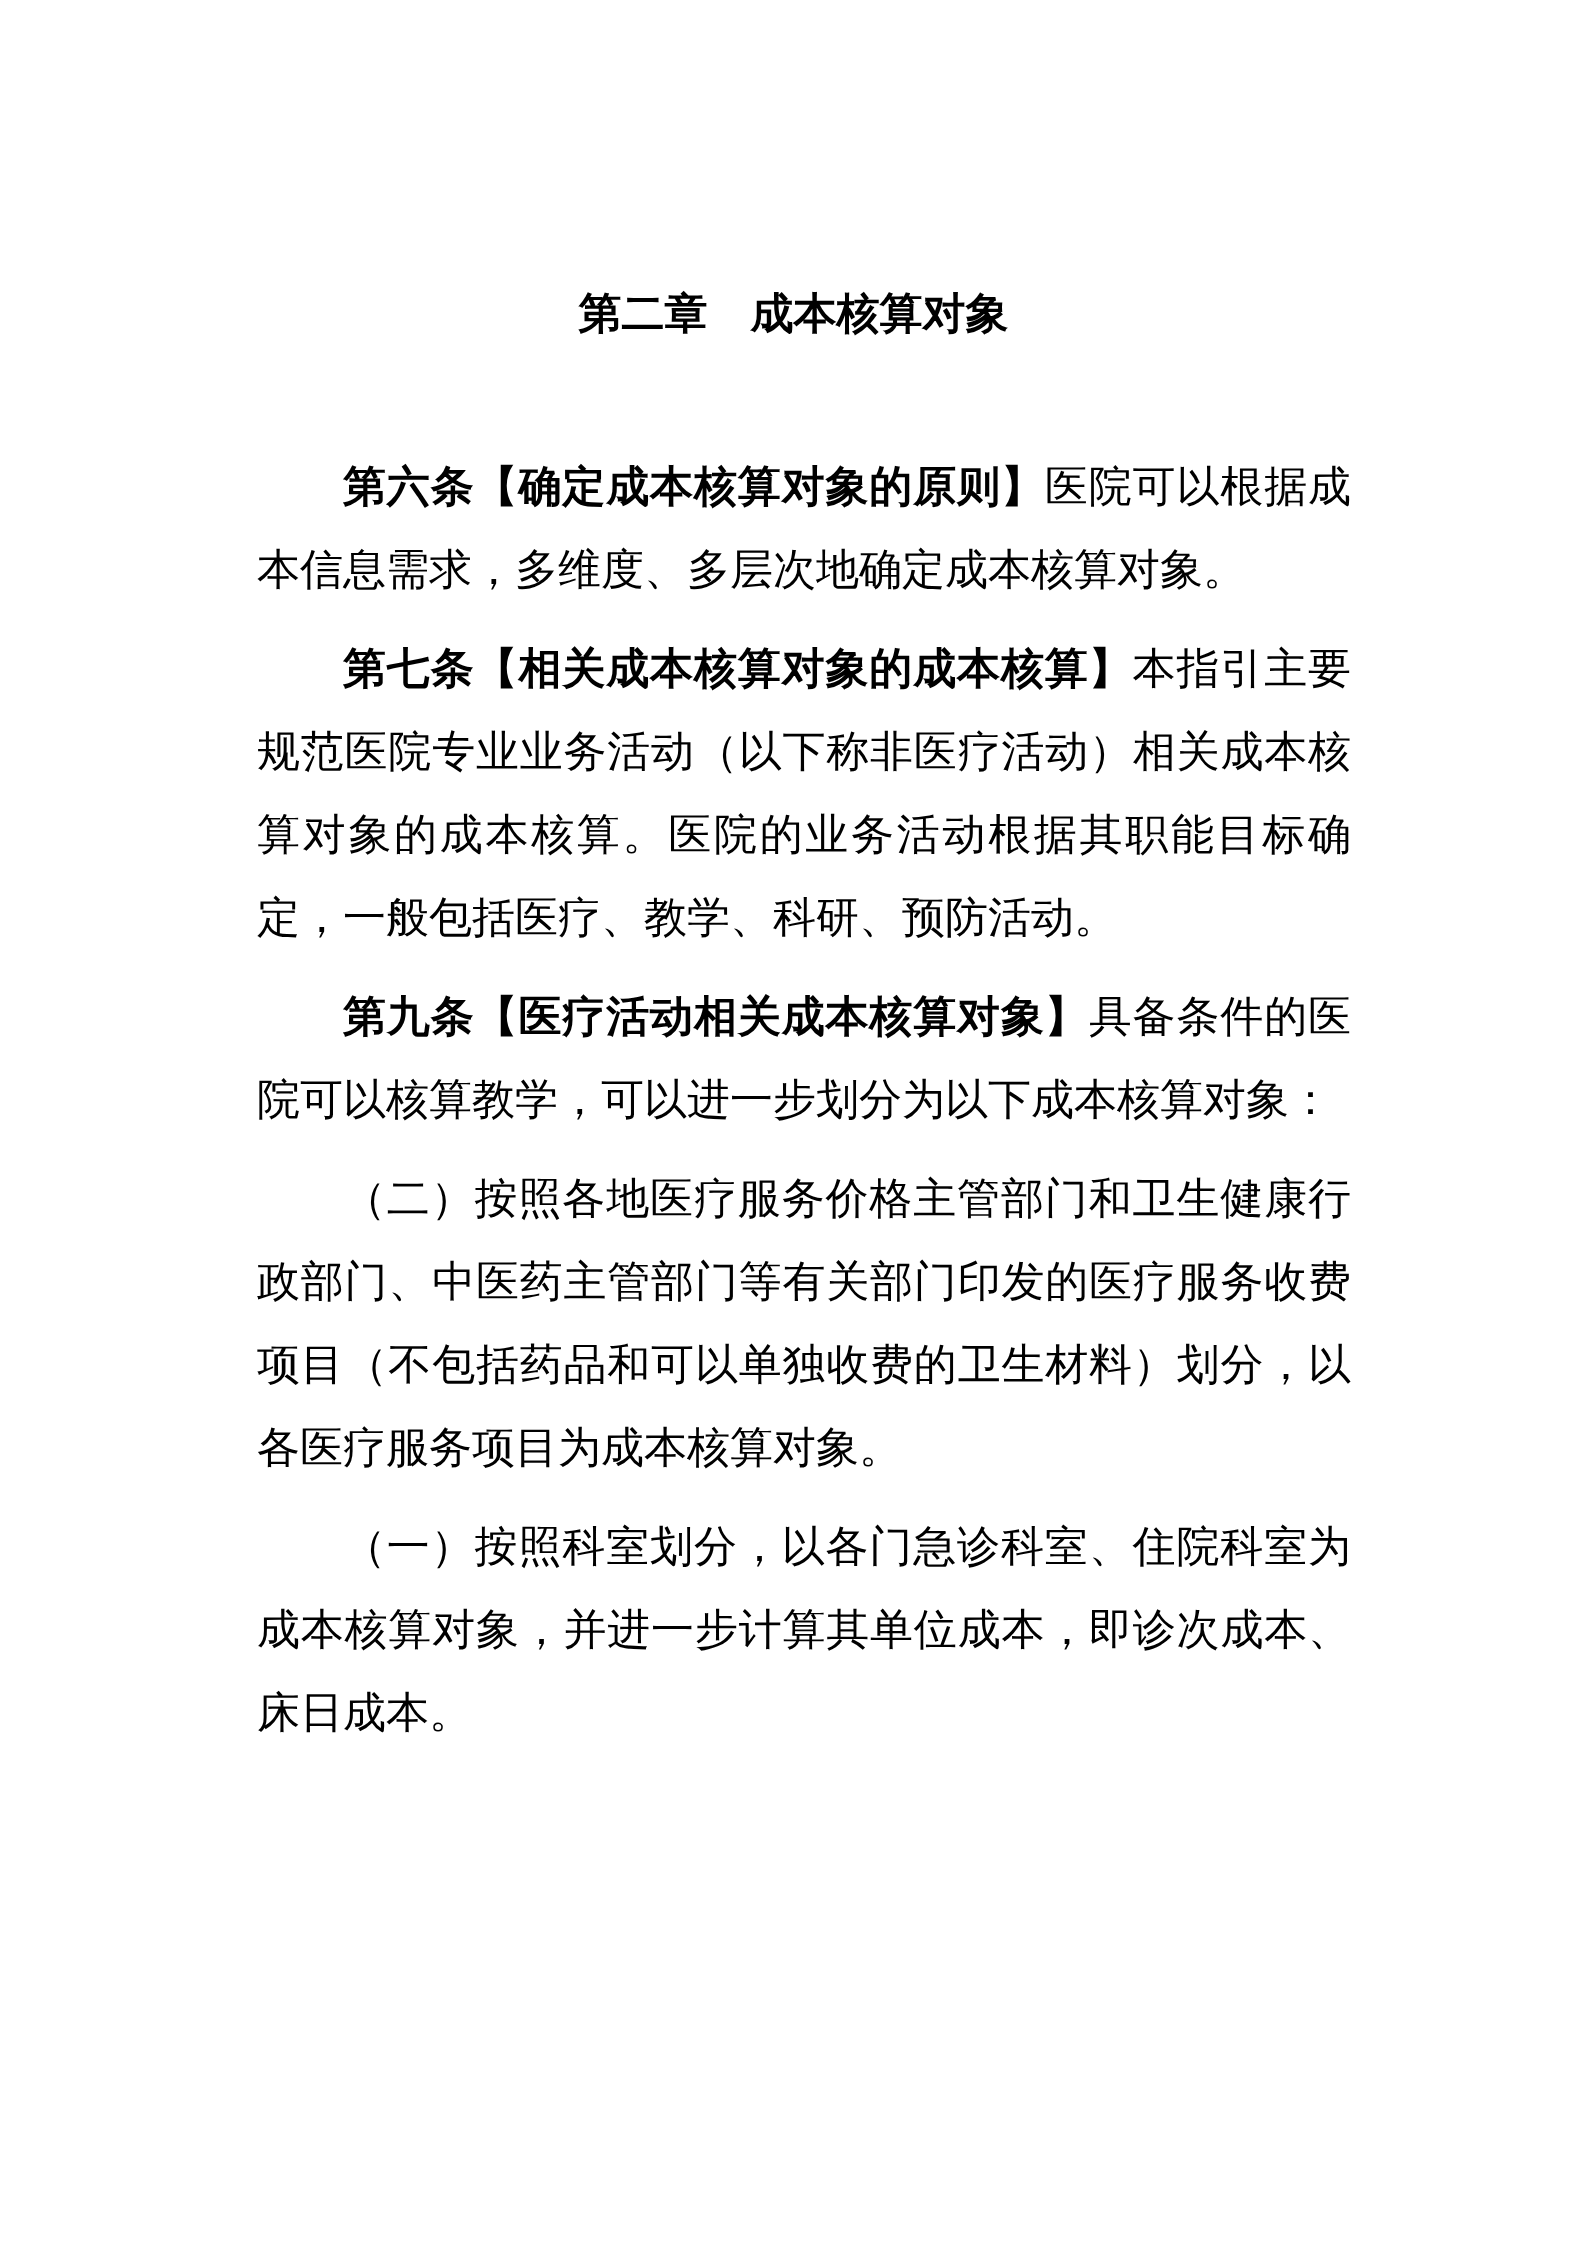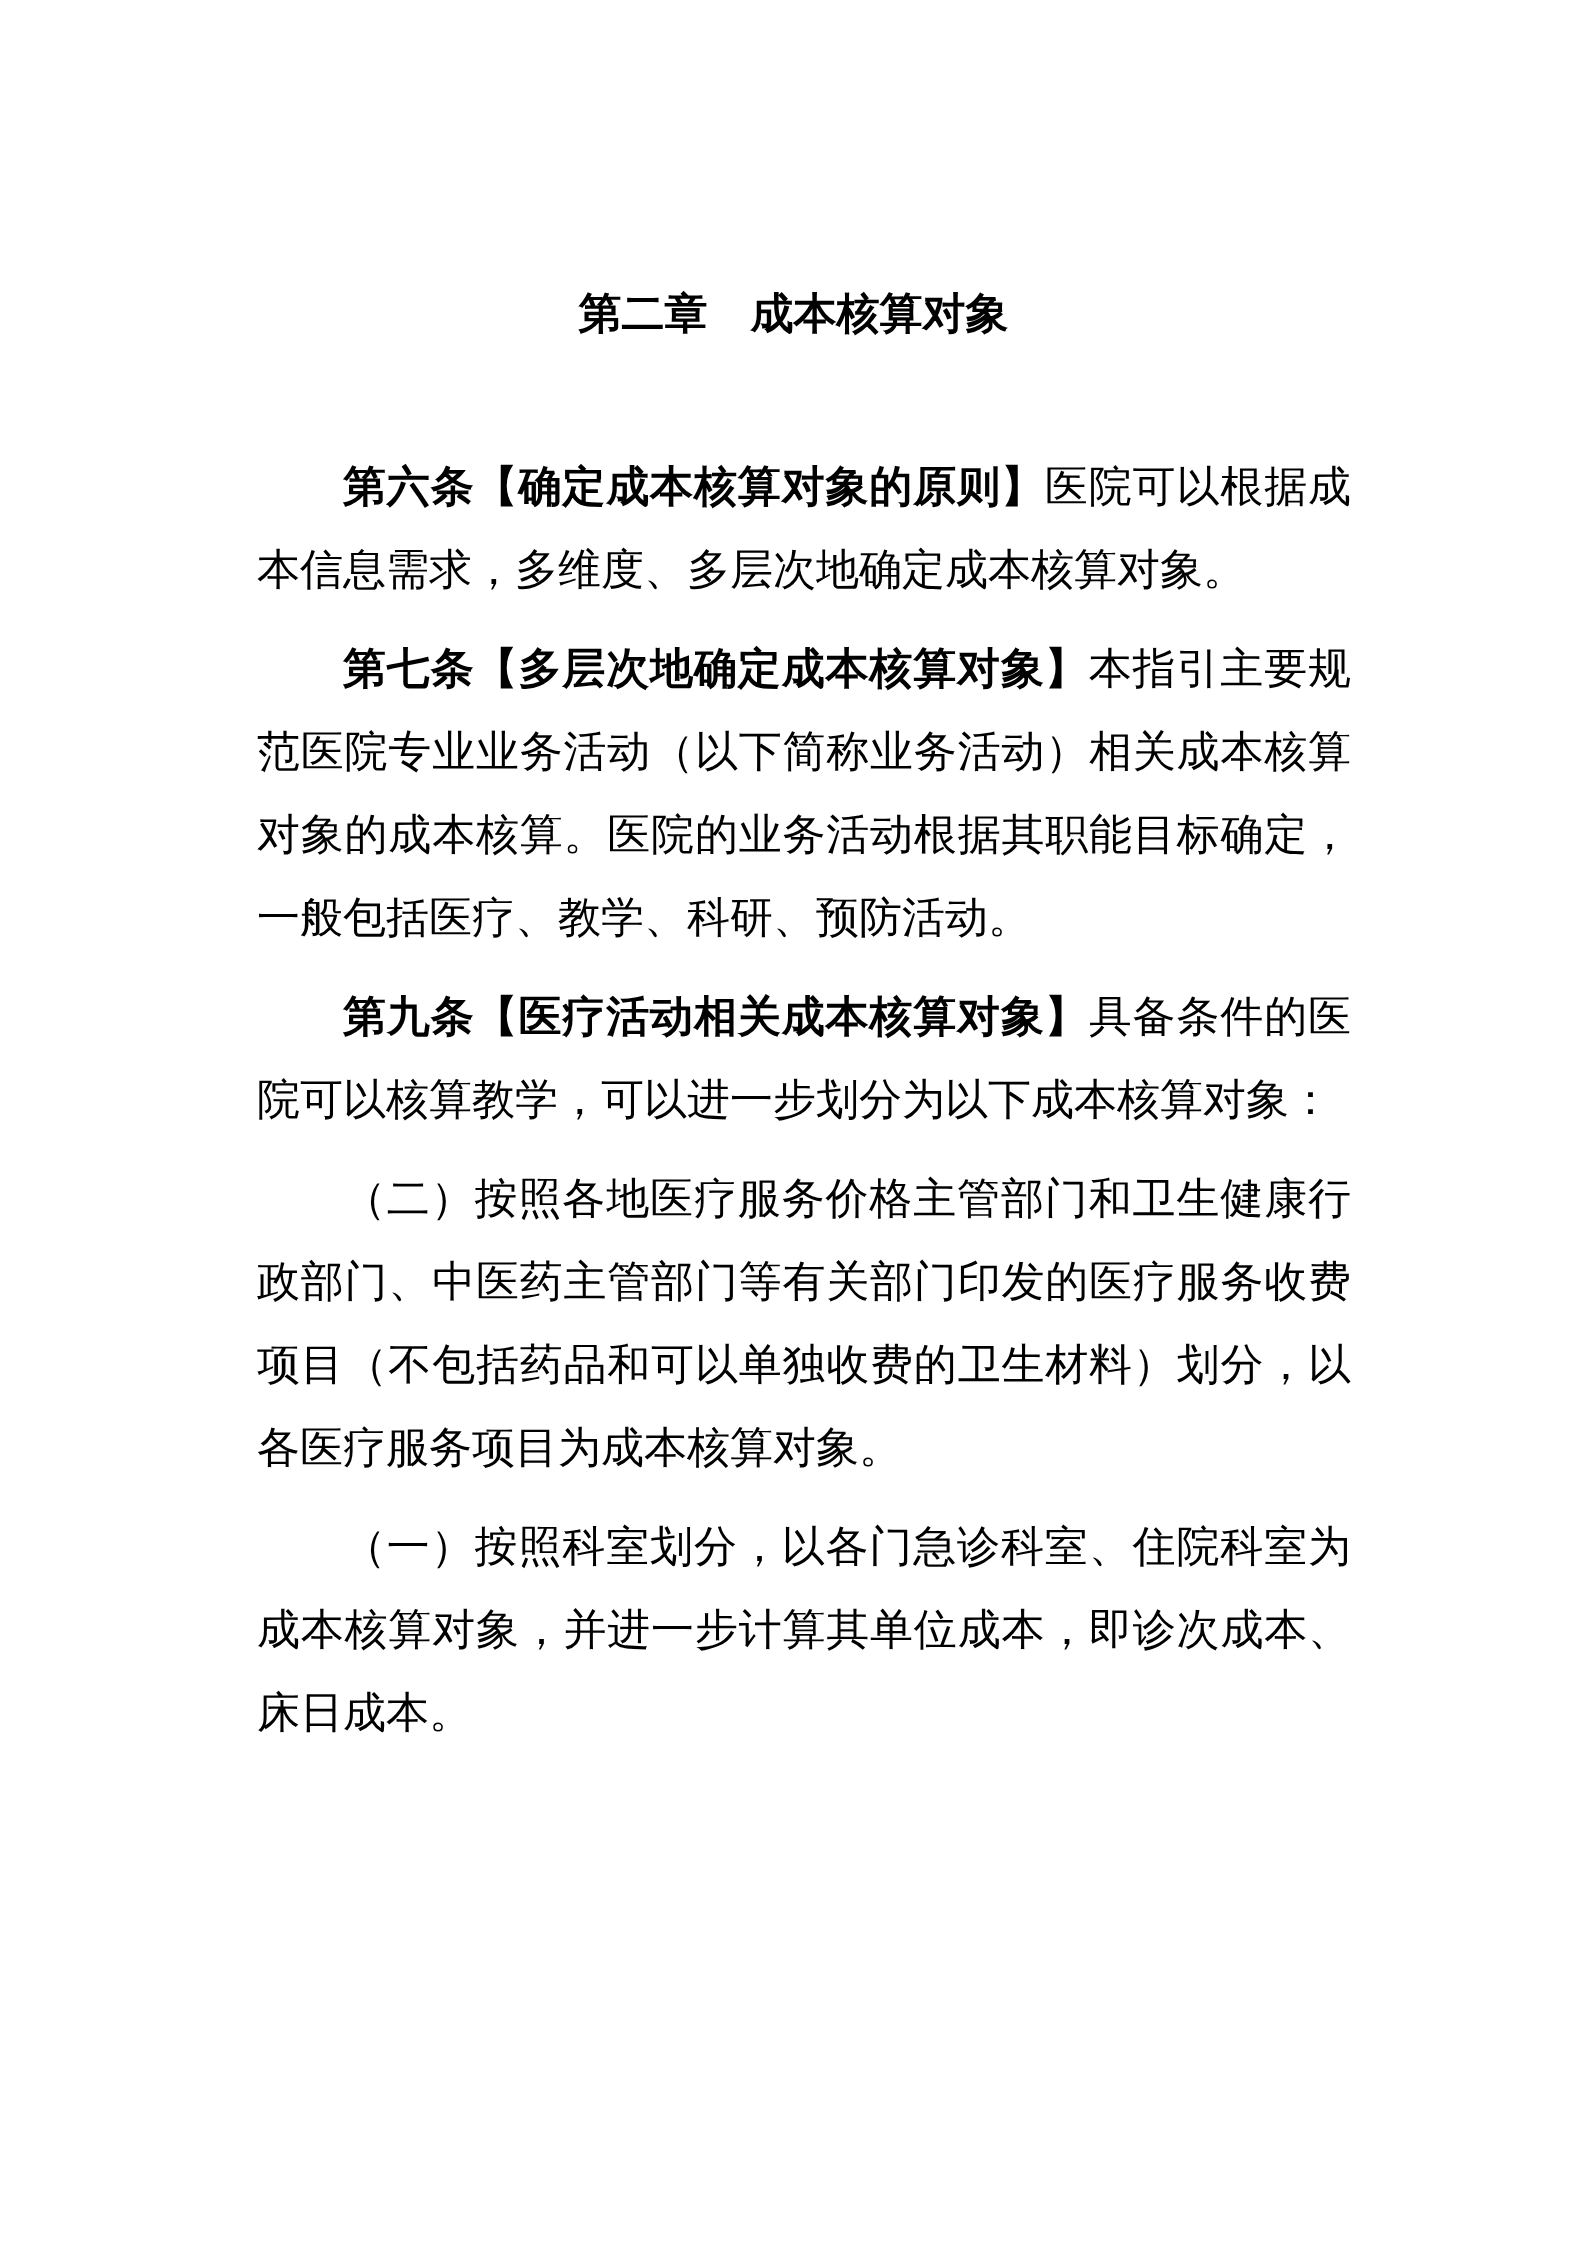--- a/index.html
+++ b/index.html
@@ -66,21 +66,21 @@
 <body>
 
 <div class="page">
 
   <h1 class="doc-title">第二章　成本核算对象</h1>
 
   <div class="doc-body">
 
     <p class="para"><span class="article-label">第六条【确定成本核算对象的原则】</span><span>医院可以根据成本信息需求，多维度、多层次地确定成本核算对象。</span></p>
 
-    <p class="para"><span class="article-label">第七条【多层次地确定成本核算对象】</span><span>本指引主要规范医院专业业务活动（以下简称业务活动）相关成本核算对象的成本核算。医院的业务活动根据其职能目标确定，一般包括医疗、教学、科研、预防活动。</span></p>
+    <p class="para"><span class="article-label">第七条【相关成本核算对象的成本核算】</span><span>本指引主要规范医院专业业务活动（以下称非医疗活动）相关成本核算对象的成本核算。医院的业务活动根据其职能目标确定，一般包括医疗、教学、科研、预防活动。</span></p>
 
 
     <p class="para"><span class="article-label">第九条【医疗活动相关成本核算对象】</span><span>具备条件的医院可以核算教学，可以进一步划分为以下成本核算对象：</span></p>
 
     <p class="para"><span class="article-label"></span><span>（二）按照各地医疗服务价格主管部门和卫生健康行政部门、中医药主管部门等有关部门印发的医疗服务收费项目（不包括药品和可以单独收费的卫生材料）划分，以各医疗服务项目为成本核算对象。</span></p>
 
     <p class="para"><span class="article-label"></span><span>（一）按照科室划分，以各门急诊科室、住院科室为成本核算对象，并进一步计算其单位成本，即诊次成本、床日成本。</span></p>
 
   </div>
 

